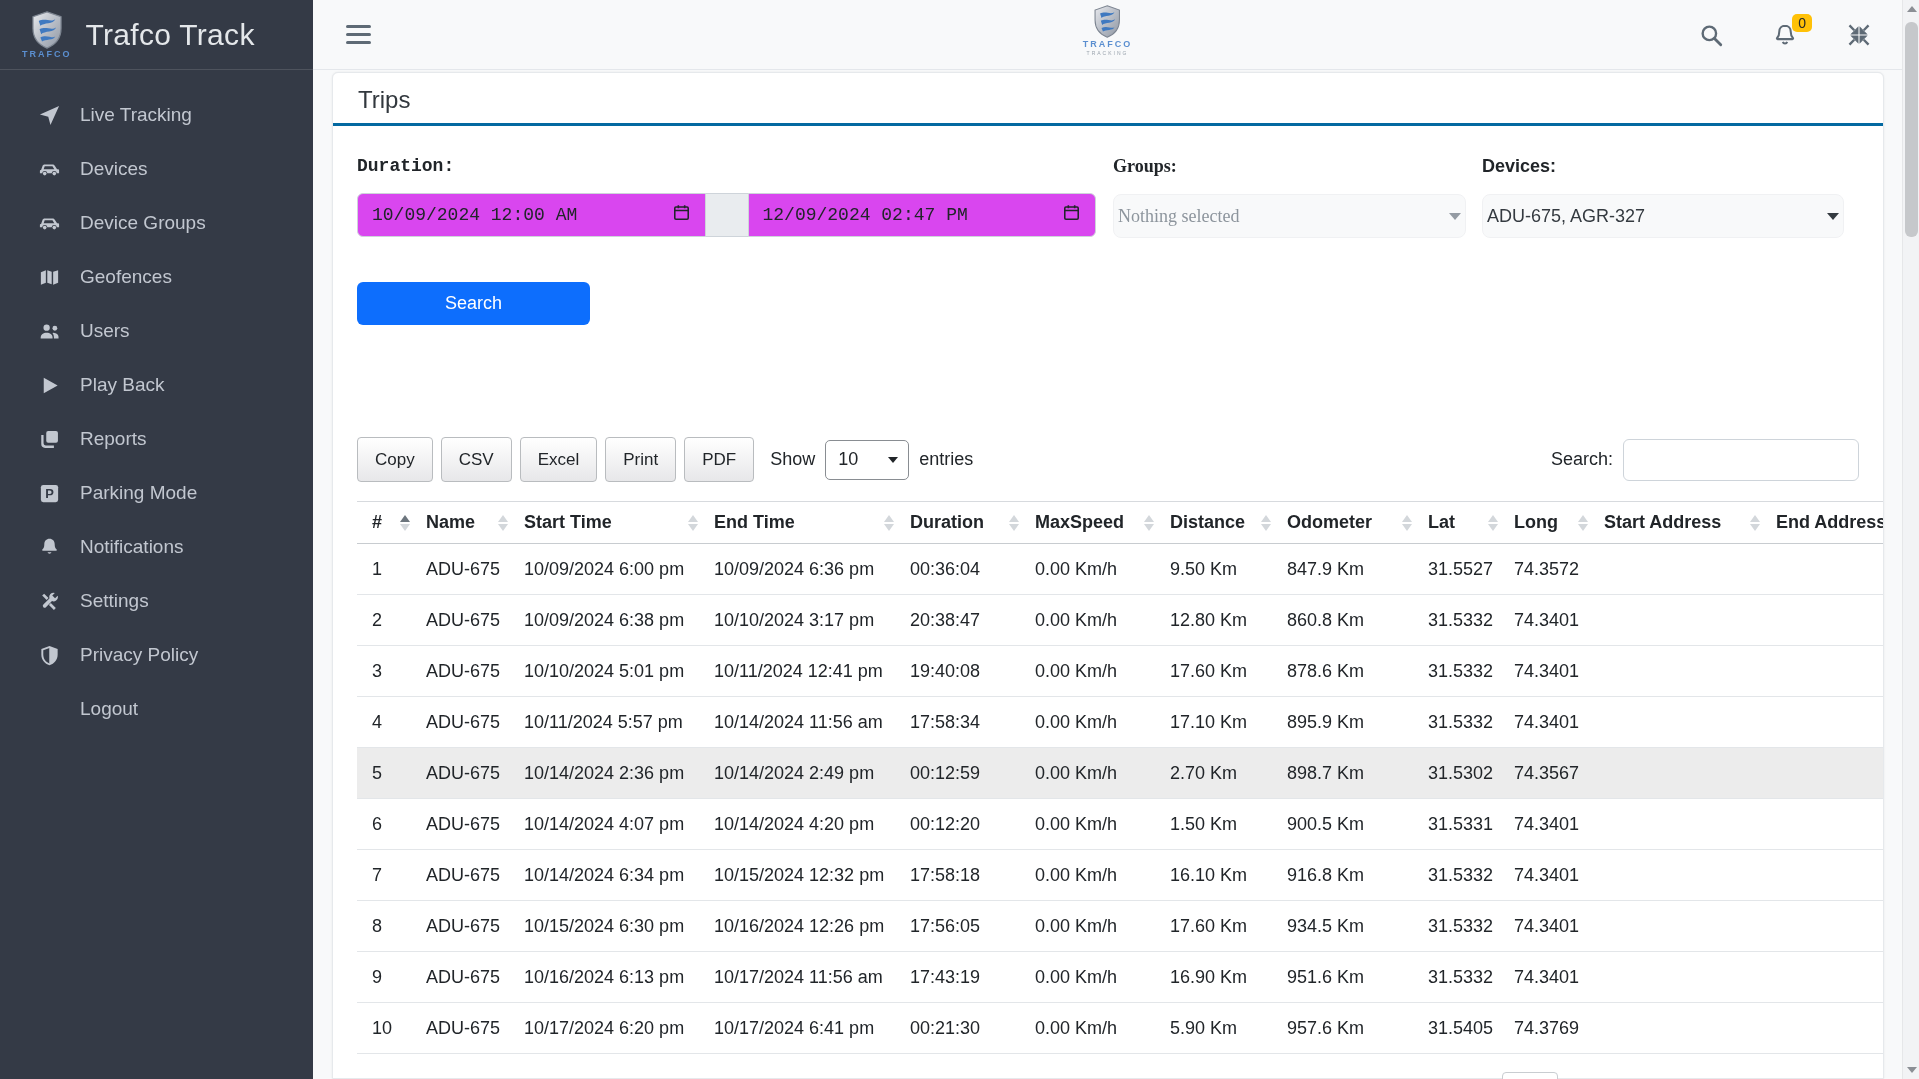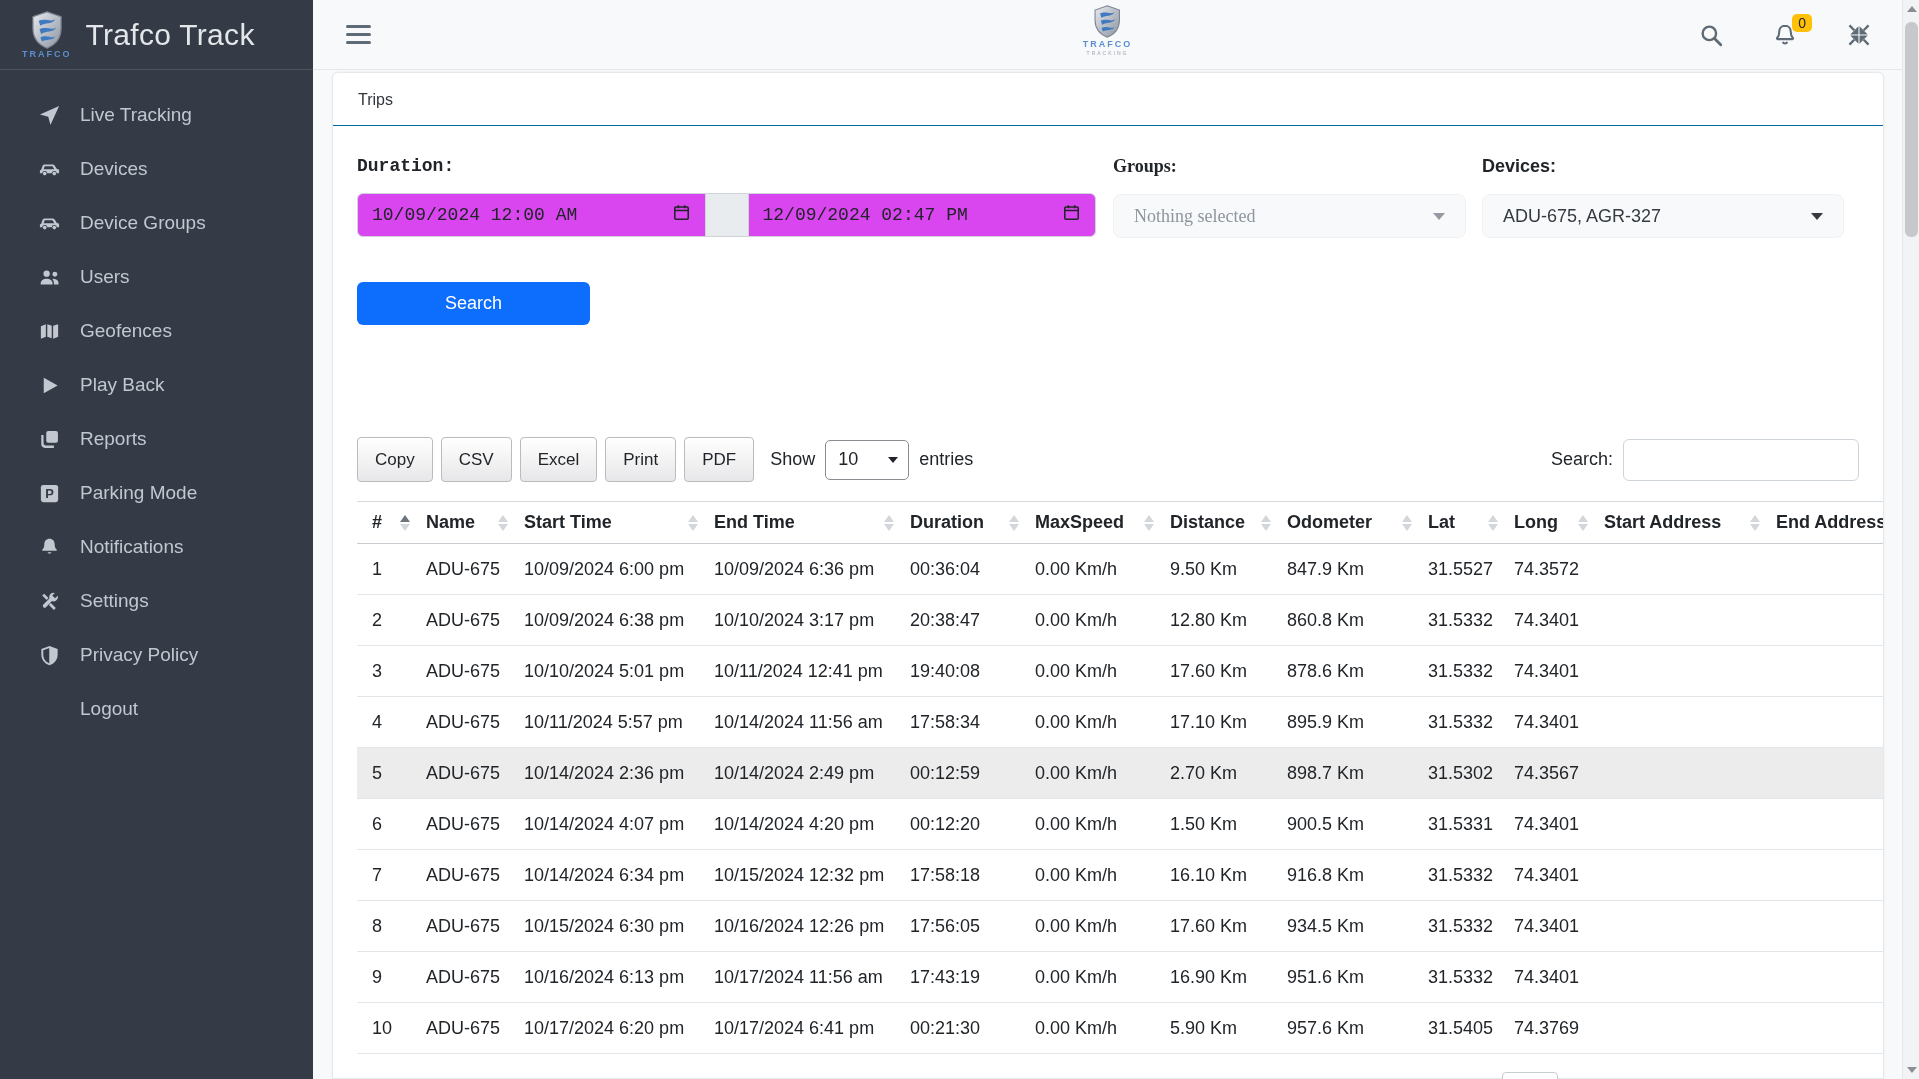--- a/index.html
+++ b/index.html
@@ -46,41 +46,41 @@
     border-bottom:6px solid #8b8f95; }
   .tri-down { width:0; height:0; border-left:5px solid transparent; border-right:5px solid transparent;
     border-top:6px solid #8b8f95; }
   .sb-thumb { position:absolute; left:2px; top:22px; width:13px; height:215px;
     background:#c6c8cb; border-radius:6px; cursor:grab; }
 
   
   .card { position:absolute; left:332px; top:72px; width:1552px; height:1007px;
     background:#ffffff; border:1px solid #e6e9ec; border-radius:6px 6px 0 0;
     box-shadow:0 0 2px rgba(0,0,0,.08); overflow:hidden; }
-  .card-header { height:53px; line-height:53px; padding-left:25px; font-size:16px;
-    color:#32383e; border-bottom:1px solid #0369a1; }
+  .card-header { height:53px; line-height:53px; padding-left:25px; font-size:24px;
+    color:#32383e; border-bottom:3px solid #0369a1; }
   .card-body { padding:30px 24px 0 24px; }
 
   
   .filters { display:flex; }
   .fblock label { display:block; font-size:18px; font-weight:bold; margin-bottom:17px; }
   .f-duration { width:739px;font-family:Liberation Mono, monospace; }
   .f-groups { width:353px; margin-left:17px;font-family:Liberation Serif, serif; }
   .f-devices { width:362px; margin-left:16px; }
   .input-group { display:flex; height:44px; }
   .dt-input { flex:1; background:#d946ef; border:1px solid #ced4da; display:flex;
     align-items:center; padding:0 14px; font-size:18px; color:#212529; cursor:text;
     justify-content:space-between; }
   .dt-input:first-child { border-radius:6px 0 0 6px; }
   .dt-input.last { border-radius:0 6px 6px 0;gap:37px; }
   .dt-sep { width:42px; background:#e9ecef; border-top:1px solid #ced4da;
     border-bottom:1px solid #ced4da; }
   .cal-icon svg { width:19px; height:19px; stroke:#212529; fill:none; stroke-width:2; }
   .selectbox { height:44px; background:#f8f9fa; border:1px solid #f0f1f3; border-radius:8px;
-    display:flex; align-items:center; justify-content:space-between; padding:0 20px;
+    display:flex; align-items:center; justify-content:space-between; padding:0 4px;
     font-size:18px; cursor:pointer; }
   .selectbox .txt-muted { color:#8d959d; }
   .selectbox .txt-dark { color:#343a40; }
   .caret { width:0; height:0; border-left:6px solid transparent; border-right:6px solid transparent; }
   .caret.gray { border-top:7px solid #949ba3; }
   .caret.dark { border-top:7px solid #343a40; }
 
   .search-btn { margin-top:44px; width:233px; height:43px; background:#0d6efd; color:#fff;
     border:none; border-radius:6px; font-size:18px; font-family:inherit; cursor:pointer; }
 
@@ -169,37 +169,37 @@
             <path d="M3.2 12.6 L4.8 8.2 C5.1 7.3 5.9 6.7 6.9 6.7 H15.2 C16.1 6.7 17 7.2 17.5 8 L19.9 11.8 H21 C21.6 11.8 22 12.2 22 12.8 V15.8 H19.7 A2.8 2.8 0 0 0 14.2 15.8 H9.8 A2.8 2.8 0 0 0 4.3 15.8 H2 V13.6 C2 13 2.5 12.6 3.2 12.6 Z M7 8.7 L5.9 11.7 H17 L15.1 8.7 Z"></path>
             <circle cx="7" cy="16.3" r="1.9"></circle>
             <circle cx="17" cy="16.3" r="1.9"></circle>
           </svg>
         </span>
         <span class="nav-label">Device Groups</span>
       </li>
       <li class="nav-item">
         <span class="nav-icon">
           <svg viewBox="0 0 24 24">
+            <path d="M3 6.5 L8.2 4.5 V17.5 L3 19.5 Z"></path>
+            <path d="M9.7 4.5 L14.3 6 V19 L9.7 17.5 Z"></path>
+            <path d="M15.8 6 L21 4.5 V17.5 L15.8 19.5 Z"></path>
+          </svg>
+        </span>
+        <span class="nav-label">Geofences</span>
+      </li>
+      <li class="nav-item">
+        <span class="nav-icon">
+          <svg viewBox="0 0 24 24">
             <circle cx="9" cy="8" r="3.3"></circle>
             <path d="M2.8 18.3 C2.8 15.2 5.6 13.4 9 13.4 S15.2 15.2 15.2 18.3 V19.3 H2.8 Z"></path>
             <circle cx="17.6" cy="8.6" r="2.5"></circle>
             <path d="M16.2 13.2 C19.2 13.4 21.4 15 21.4 17.6 V19.3 H16.6 V18.3 C16.6 16.3 16.1 14.6 15.1 13.5 Z"></path>
           </svg>
         </span>
         <span class="nav-label">Users</span>
-      </li>
-      <li class="nav-item">
-        <span class="nav-icon">
-          <svg viewBox="0 0 24 24">
-            <path d="M3 6.5 L8.2 4.5 V17.5 L3 19.5 Z"></path>
-            <path d="M9.7 4.5 L14.3 6 V19 L9.7 17.5 Z"></path>
-            <path d="M15.8 6 L21 4.5 V17.5 L15.8 19.5 Z"></path>
-          </svg>
-        </span>
-        <span class="nav-label">Geofences</span>
       </li>
       <li class="nav-item">
         <span class="nav-icon">
           <svg viewBox="0 0 24 24">
             <path d="M6 3.8 L20.5 12 L6 20.2 Z"></path>
           </svg>
         </span>
         <span class="nav-label">Play Back</span>
       </li>
       <li class="nav-item">

